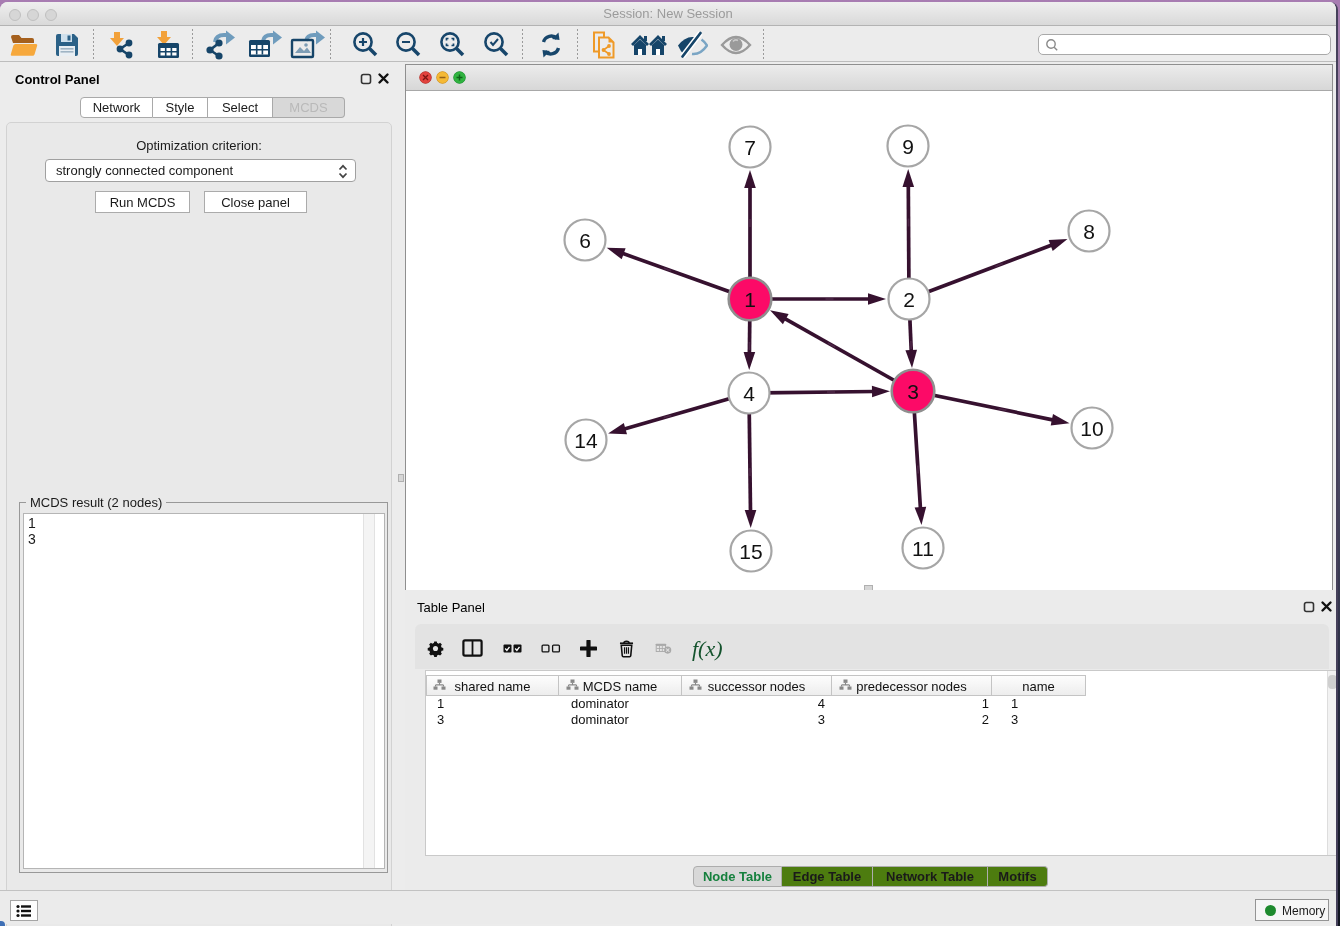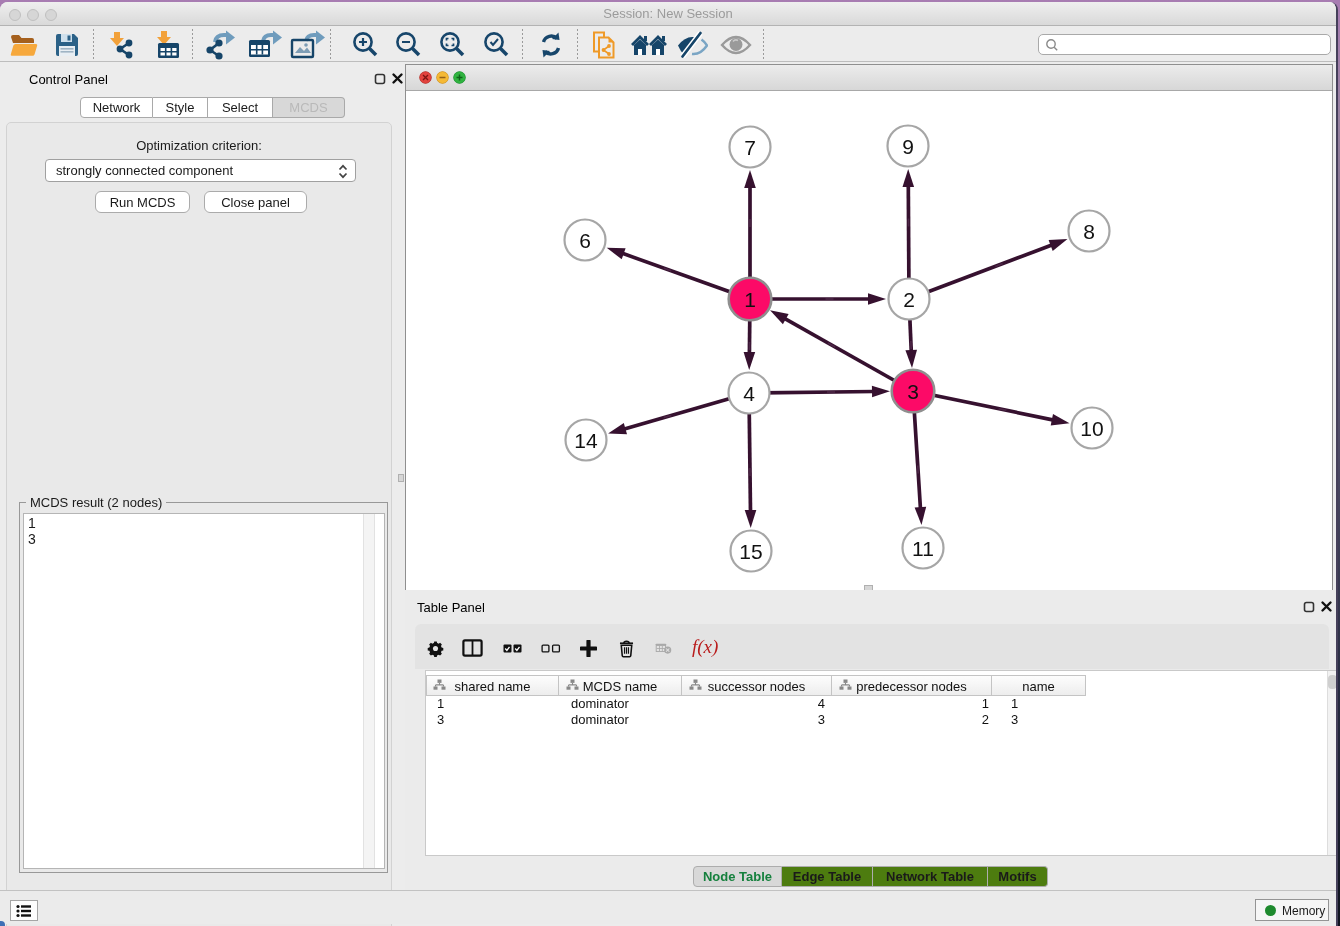--- a/index.html
+++ b/index.html
@@ -19,30 +19,30 @@
 #toolbar { position:absolute; left:0; top:24px; width:100%; height:36px; background:#ececec;
   border-bottom:1px solid #bdbdbd; }
 .sep { position:absolute; top:3px; height:30px; width:1px;
   background-image:linear-gradient(#9a9a9a 40%, rgba(0,0,0,0) 0%);
   background-size:1px 4px; }
 .ticon { position:absolute; top:4px; }
 #search { position:absolute; left:1038px; top:8px; width:293px; height:21px; background:#fff;
   border:1px solid #a9a9a9; border-radius:5px; }
 
 #cp { position:absolute; left:0; top:61px; width:398px; height:827px; background:#ececec; }
-#cp-head { position:absolute; left:14px; top:0; width:100%; height:32px; }
+#cp-head { position:absolute; left:0; top:0; width:100%; height:32px;font-weight:bold; }
 .panel-title { font-size:13px; color:#000; }
 .tab { position:absolute; top:34px; height:21px; border:1px solid #a9a9a9; background:#fff;
   text-align:center; font-size:13px; padding-top:2px; }
 .tab.sel { background:#d8d8d8; color:#b9b9b9;text-align:center; }
 #cp-body { position:absolute; left:6px; top:59px; width:386px; height:812px;
   background:#e9e9e9; border:1px solid #d2d2d2; border-radius:5px; }
 #combo { position:absolute; left:38px; top:36px; width:311px; height:23px; background:#fff;
   border:1px solid #a0a0a0; border-radius:4px; padding:3px 0 0 10px; font-size:13px; }
-.btn { position:absolute; height:22px; background:#fff; border:1px solid #ababab; border-radius:6px;
+.btn { position:absolute; height:22px; background:#fff; border:1px solid #ababab; border-radius:0;
   text-align:center; padding-top:3px; font-size:13px; }
 #mcds-group { position:absolute; left:12px; top:379px; width:369px; height:371px;
   border:1px solid #989898; }
 #mcds-label { position:absolute; left:6px; top:-8px; background:#e9e9e9; padding:0 4px; font-size:13px; }
 #mcds-white { position:absolute; left:3px; top:10px; width:362px; height:356px; background:#fff;
   border:1px solid #b5b5b5; }
 
 #vsplit-handle { position:absolute; left:398px; top:472px; width:6px; height:8px; background:#d6d6d6; border:1px solid #b0b0b0; }
 #hsplit-handle { position:absolute; left:864px; top:583px; width:9px; height:6px; background:#d6d6d6; border:1px solid #b0b0b0; }
 
@@ -379,21 +379,21 @@
 </svg>
 
 <svg class="abs" style="left:240px;top:19px" width="17" height="11" viewBox="0 0 26 17">
  <rect x="1" y="1" width="16" height="13" rx="1" fill="#a9a9a9"></rect>
  <rect x="2.5" y="4.5" width="13" height="8" fill="#e3e3e3"></rect>
  <path d="M6.8 4.5 v8 M11.2 4.5 v8 M2.5 8.5 h13" stroke="#a9a9a9" stroke-width="1.3"></path>
  <circle cx="19.5" cy="11" r="5.5" fill="#a9a9a9"></circle>
  <path d="M17 8.5 l5 5 M22 8.5 l-5 5" stroke="#e3e3e3" stroke-width="1.6"></path>
 </svg>
 
-<div class="abs" style="left:277px;top:12px;font-family:'Liberation Serif',serif;font-style:italic;font-size:19px;color:#b91c1c">f(x)</div>
+<div class="abs" style="left:277px;top:12px;font-family:'Liberation Serif',serif;font-style:italic;font-size:22px;color:#14532d">f(x)</div>
 
     </div>
     <div id="tbl">
       <div class="th" style="left:0px;width:133px;border-left:1px solid #c4c4c4">shared name</div>
 <div class="th" style="left:133px;width:123px">MCDS name</div>
 <div class="th" style="left:256px;width:150px">successor nodes</div>
 <div class="th" style="left:406px;width:160px">predecessor nodes</div>
 <div class="th" style="left:566px;width:94px">name</div>
 <svg class="abs" style="left:7px;top:8px" width="13" height="11" viewBox="0 0 13 11">
           <rect x="4.5" y="0.5" width="4" height="3.4" fill="#888"></rect>

